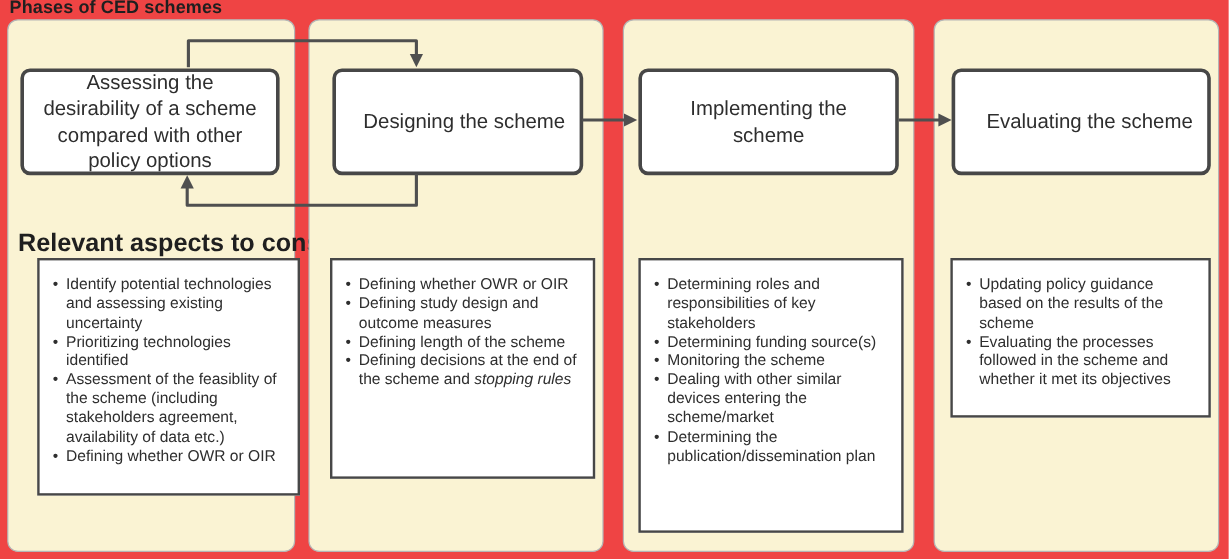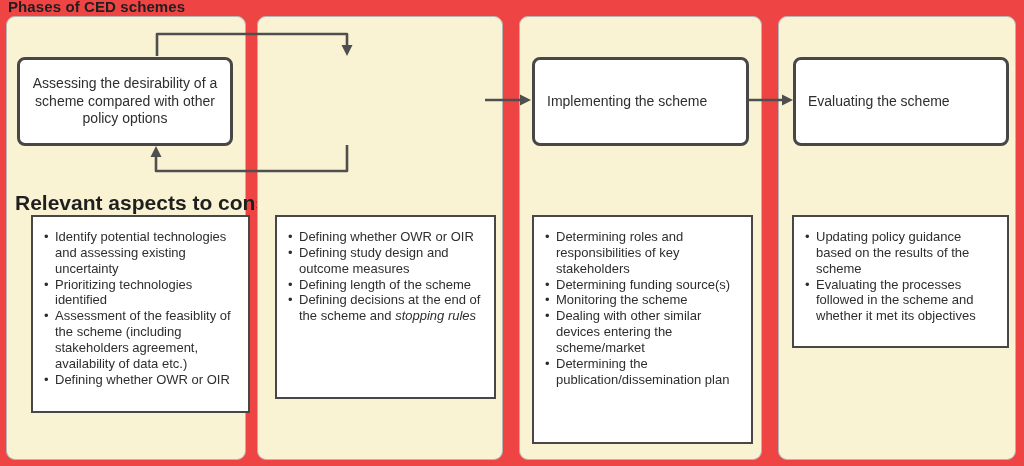--- a/index.html
+++ b/index.html
@@ -30,23 +30,23 @@
   .panel-2{left:257px;width:246px;}
   .panel-3{left:519px;width:243px;}
   .panel-4{left:778px;width:238px;}
 
   .phase-box{
     position:absolute;top:40px;height:89px;
     background:#ffffff;
     border:3px solid var(--box-border);
     border-radius:8px;
     box-sizing:border-box;
-    display:flex;align-items:center;justify-content:flex-start;
+    display:flex;align-items:center;justify-content:flex-end;
     text-align:center;
-    font-size:14px;line-height:1.28;
+    font-size:17px;line-height:1.28;
     padding:4px 12px;
   }
   .panel-1 .phase-box{left:10px;width:216px;}
   .panel-2 .phase-box{left:19px;width:209px;}
   .panel-3 .phase-box{left:12px;width:217px;}
   .panel-4 .phase-box{left:14px;width:216px;}
 
   .aspects-heading{
     position:absolute;left:8px;top:174px;
     font-size:21px;font-weight:bold;color:#1f1f1f;
@@ -88,20 +88,23 @@
       <ul class="bullets">
         <li>Identify potential technologies and assessing existing uncertainty</li>
         <li>Prioritizing technologies identified</li>
         <li>Assessment of the feasiblity of the scheme (including stakeholders agreement, availability of data etc.)</li>
         <li>Defining whether OWR or OIR</li>
       </ul>
     </div>
   </div>
 
   <div class="panel panel-2">
+    <div class="phase-box">
+      <span>Designing the scheme</span>
+    </div>
     <div class="list-box">
       <ul class="bullets">
         <li>Defining whether OWR or OIR</li>
         <li>Defining study design and outcome measures</li>
         <li>Defining length of the scheme</li>
         <li><span>Defining decisions at the end of the scheme and </span><em>stopping rules</em></li>
       </ul>
     </div>
   </div>
 

